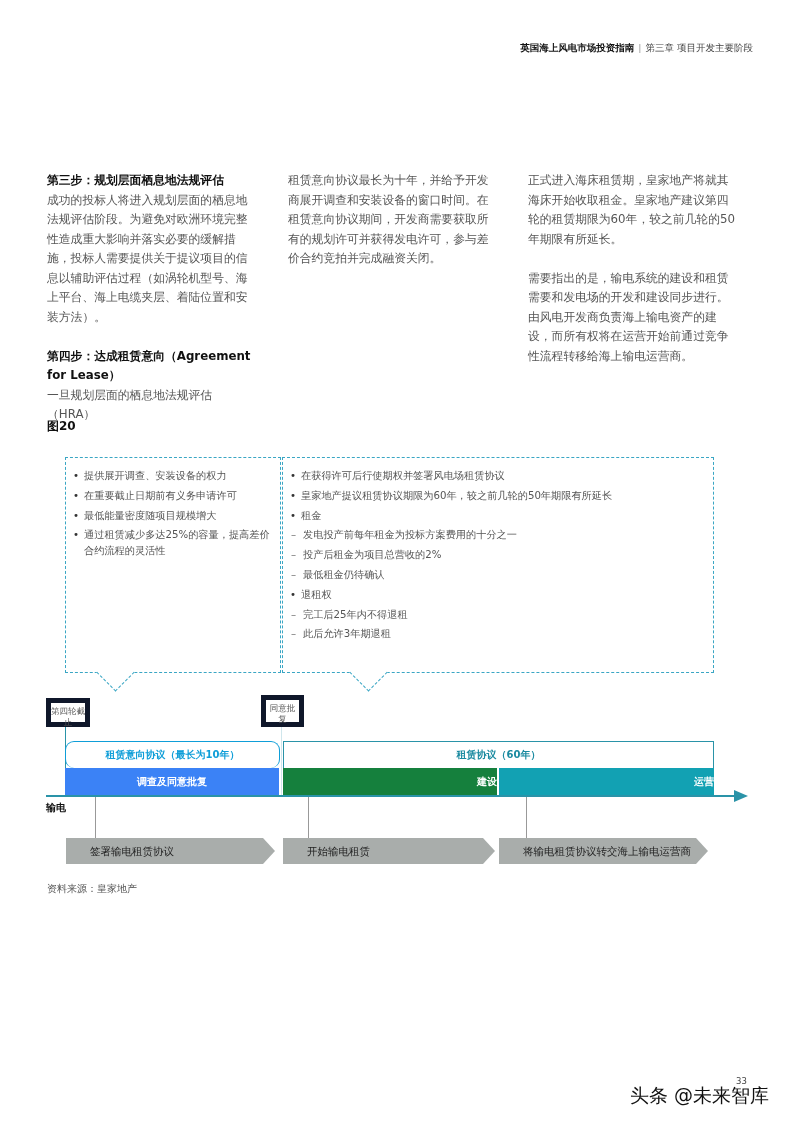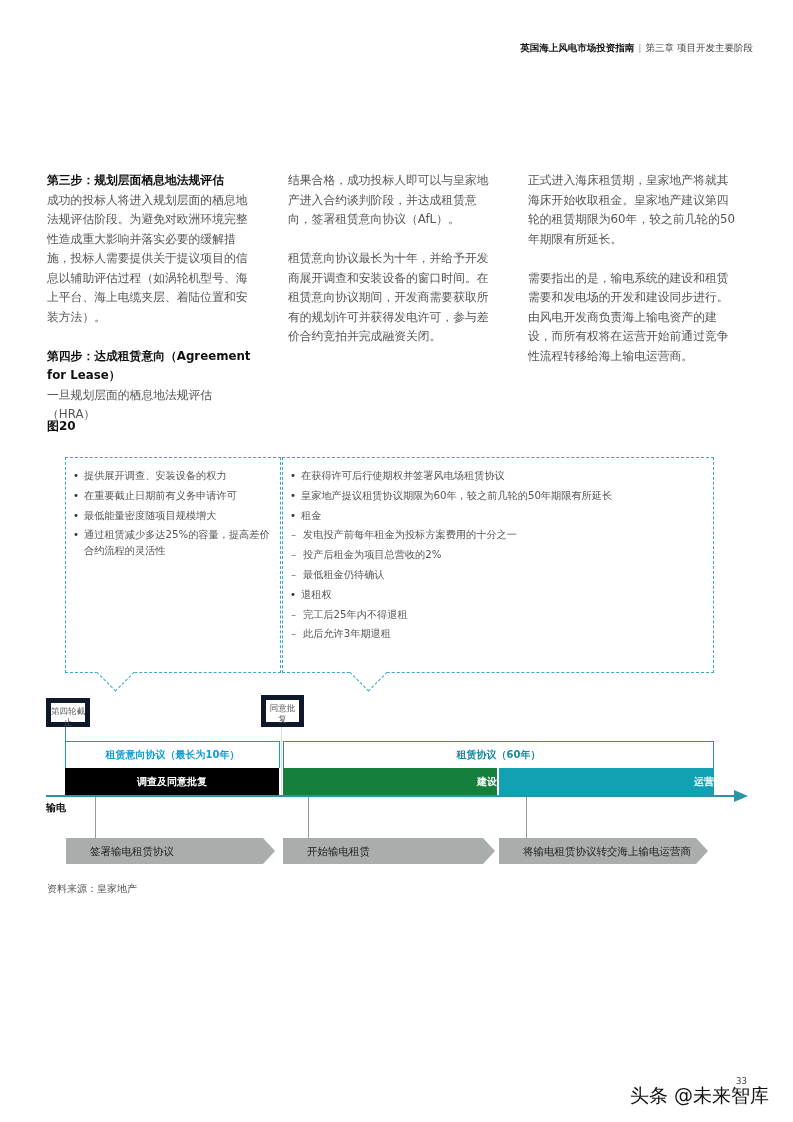--- a/index.html
+++ b/index.html
@@ -55,21 +55,20 @@
   <span class="title">英国海上风电市场投资指南</span><span class="sep">|</span><span class="chapter">第三章 项目开发主要阶段</span>
 </div>
 
 <div class="col col1">
   <h3>第三步：规划层面栖息地法规评估</h3>
   <p>成功的投标人将进入规划层面的栖息地法规评估阶段。为避免对欧洲环境完整性造成重大影响并落实必要的缓解措施，投标人需要提供关于提议项目的信息以辅助评估过程（如涡轮机型号、海上平台、海上电缆夹层、着陆位置和安装方法）。</p>
   <h3>第四步：达成租赁意向（Agreement for Lease）</h3>
   <p>一旦规划层面的栖息地法规评估（HRA）</p>
 </div>
 <div class="col col2">
-  <p>结果合格，成功投标人即可以与皇家地产进入合约谈判阶段，并达成租赁意向，签署租赁意向协议（AfL）。</p>
   <p>租赁意向协议最长为十年，并给予开发商展开调查和安装设备的窗口时间。在租赁意向协议期间，开发商需要获取所有的规划许可并获得发电许可，参与差价合约竞拍并完成融资关闭。</p>
 </div>
 <div class="col col3">
   <p>正式进入海床租赁期，皇家地产将就其海床开始收取租金。皇家地产建议第四轮的租赁期限为60年，较之前几轮的50年期限有所延长。</p>
   <p>需要指出的是，输电系统的建设和租赁需要和发电场的开发和建设同步进行。由风电开发商负责海上输电资产的建设，而所有权将在运营开始前通过竞争性流程转移给海上输电运营商。</p>
 </div>
 
 <div class="fig-label">图20</div>
 
 <div class="callout callout-left">
@@ -96,24 +95,24 @@
   </ul>
 </div>
 <div class="notch" style="left:355px; top:659px;"></div>
 
 <div class="milestone" style="left:46px; top:698px; width:44px; height:29px;">第四轮截止</div>
 <div class="ms-stem" style="left:65px; top:727px; height:68px;"></div>
 
 <div class="milestone" style="left:261px; top:695px; width:43px; height:32px;">同意批复</div>
 <div class="ms-stem" style="left:281px; top:727px; height:68px; background:#cfe6ec;"></div>
 
-<div class="agreement" style="left:65px; top:741px; width:215px; height:27px; color:#0f9ed8; border-color:#0f9ed8;">租赁意向协议（最长为10年）</div>
+<div class="agreement" style="left:65px; top:741px; width:215px; height:27px; color:#0f9ed8; border-color:#0f9ed8;border-radius:9px;">租赁意向协议（最长为10年）</div>
 <div class="agreement" style="left:283px; top:741px; width:431px; height:27px; color:#1a8aa0;">租赁协议（60年）</div>
 
-<div class="phase" style="left:65px; width:214px; background:#000000;">调查及同意批复</div>
+<div class="phase" style="left:65px; width:214px; background:#3b82f6;">调查及同意批复</div>
 <div class="phase" style="left:283px; width:214px; background:#15803d;text-align:right;">建设</div>
 <div class="phase" style="left:499px; width:215px; background:#12a1b3;text-align:right;">运营</div>
 
 <div class="axis"></div>
 <div class="axis-arrow"></div>
 <div class="axis-label">输电</div>
 
 <div class="drop" style="left:95px; top:797px; height:41px;"></div>
 <div class="drop" style="left:308px; top:797px; height:41px;"></div>
 <div class="drop" style="left:526px; top:797px; height:41px;"></div>

